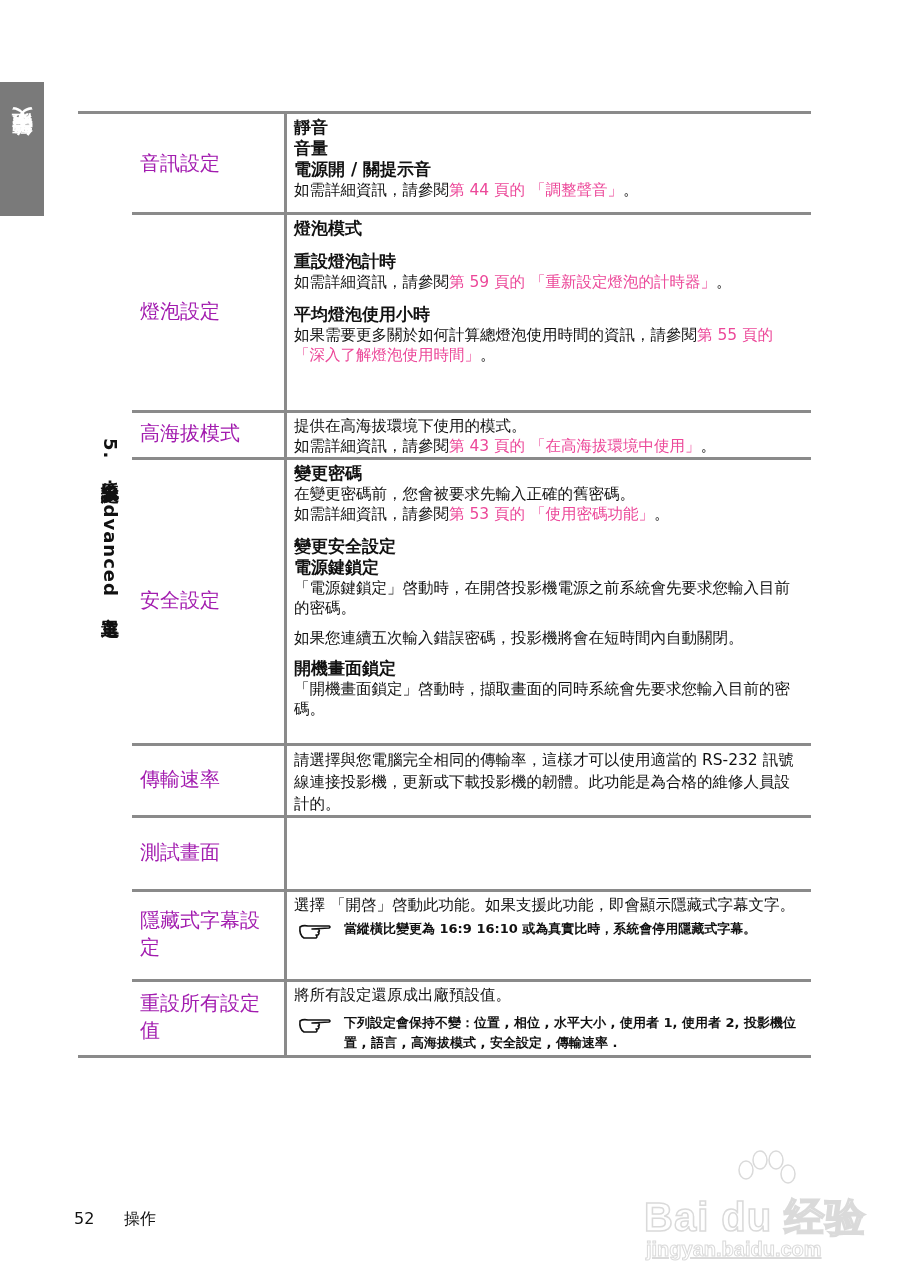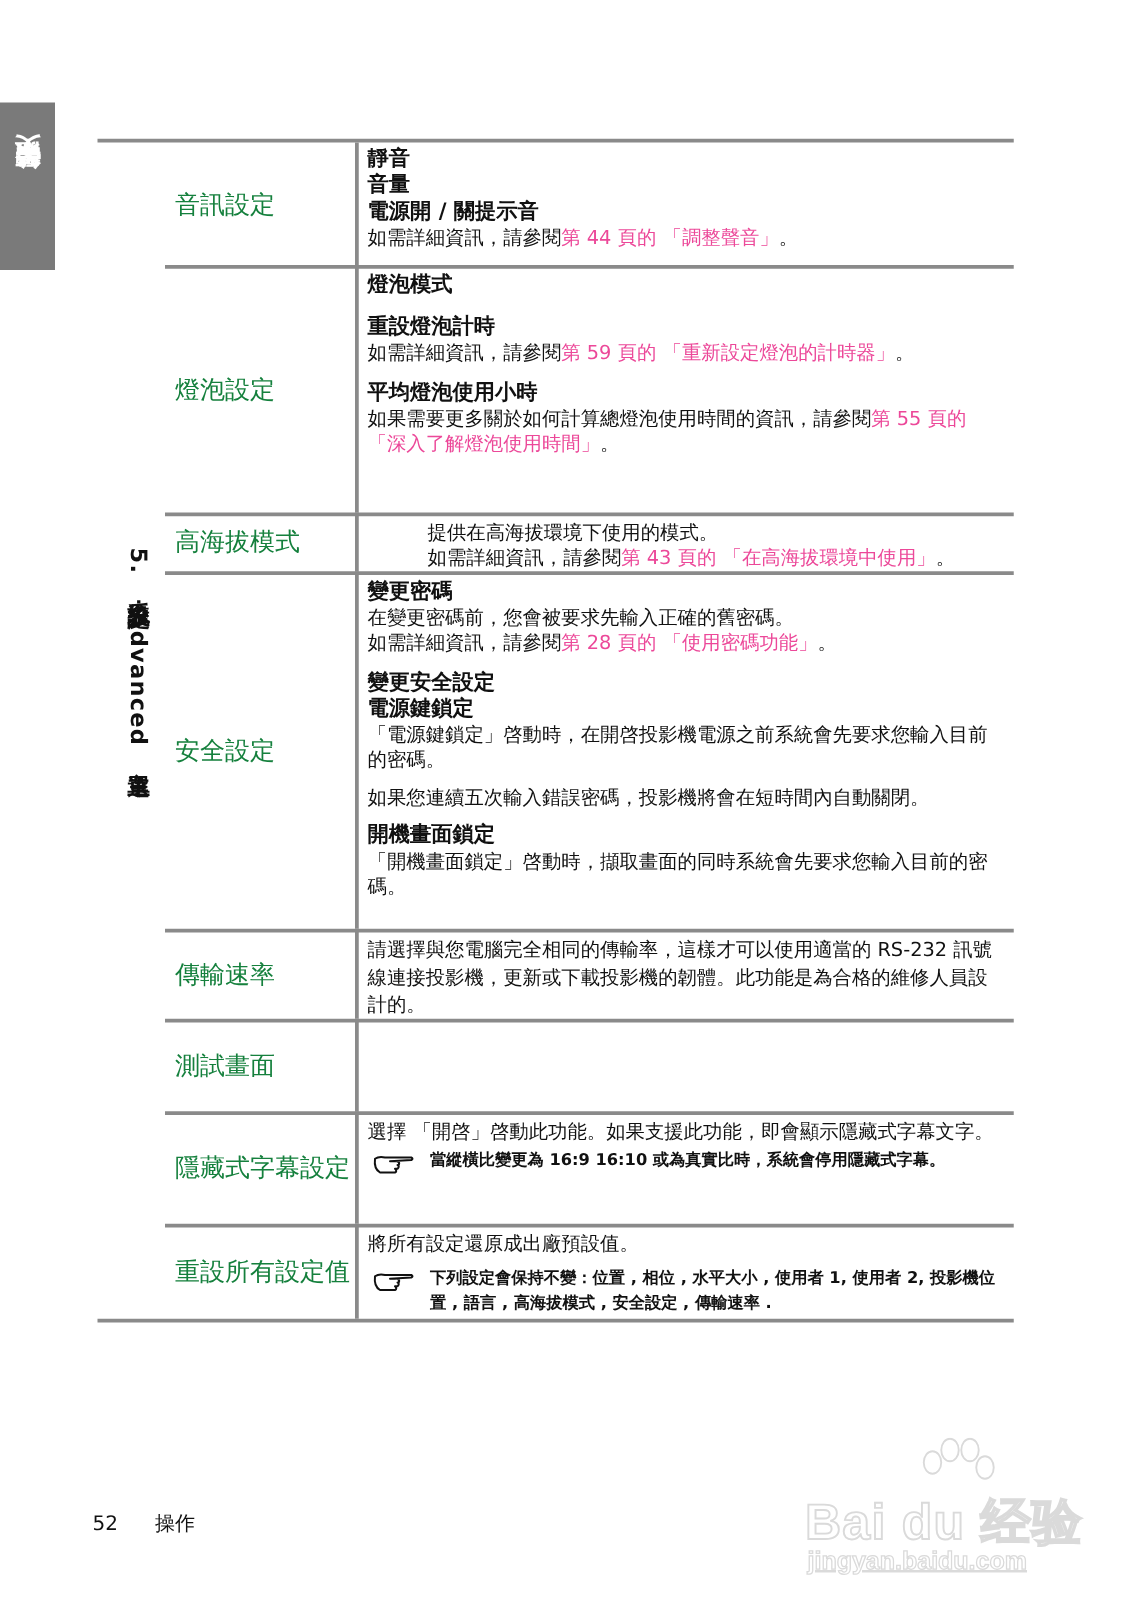--- a/index.html
+++ b/index.html
@@ -32,23 +32,23 @@
     border-bottom: 3px solid #8a8a8a;
   }
   .row {
     display: flex; position: relative;
   }
   .row + .row::before {
     content: ""; position: absolute; left: 54px; right: 0; top: 0;
     border-top: 3px solid #8a8a8a;
   }
   .row .label-col {
-    width: 209px; padding-left: 62px; padding-right: 0;
+    width: 209px; padding-left: 62px; padding-right: 14px;
     display: flex; align-items: center;
-    font-size: 20px; color: #15803d; line-height: 27px;
+    font-size: 20px; color: #a21caf; line-height: 27px;
     border-right: 3px solid #8a8a8a;
   }
   .row .content-col {
     flex: 1; padding: 3px 8px 4px 7px;
     font-size: 15.5px; line-height: 20px; color: #111;
   }
   .row + .row .content-col { padding-top: 6px; }
   .sub-title { font-size: 17px; font-weight: bold; line-height: 21px; }
   .para { margin-bottom: 0; }
   .gap { height: 12px; }
@@ -120,34 +120,34 @@
       <div class="sub-title">燈泡模式</div>
       <div class="gap"></div>
       <div class="sub-title">重設燈泡計時</div>
       <div class="para"><span>如需詳細資訊，請參閱</span><span class="link">第 59 頁的 「重新設定燈泡的計時器」</span><span>。</span></div>
       <div class="gap"></div>
       <div class="sub-title">平均燈泡使用小時</div>
       <div class="para"><span>如果需要更多關於如何計算總燈泡使用時間的資訊，請參閱</span><span class="link">第 55 頁的 「深入了解燈泡使用時間」</span><span>。</span></div>
     </div>
   </div>
 
-  <div class="row" style="height:47px;gap:48px;">
+  <div class="row" style="height:47px;">
     <div class="label-col">高海拔模式</div>
     <div class="content-col">
       <div class="para">提供在高海拔環境下使用的模式。</div>
       <div class="para"><span>如需詳細資訊，請參閱</span><span class="link">第 43 頁的 「在高海拔環境中使用」</span><span>。</span></div>
     </div>
   </div>
 
   <div class="row" style="height:286px;">
     <div class="label-col">安全設定</div>
     <div class="content-col">
       <div class="sub-title">變更密碼</div>
       <div class="para">在變更密碼前，您會被要求先輸入正確的舊密碼。</div>
-      <div class="para"><span>如需詳細資訊，請參閱</span><span class="link">第 28 頁的 「使用密碼功能」</span><span>。</span></div>
+      <div class="para"><span>如需詳細資訊，請參閱</span><span class="link">第 53 頁的 「使用密碼功能」</span><span>。</span></div>
       <div class="gap"></div>
       <div class="sub-title">變更安全設定</div>
       <div class="sub-title">電源鍵鎖定</div>
       <div class="para"><span class="bold">「電源鍵鎖定」</span><span>啓動時，在開啓投影機電源之前系統會先要求您輸入目前的密碼。</span></div>
       <div class="gap-s"></div>
       <div class="para">如果您連續五次輸入錯誤密碼，投影機將會在短時間內自動關閉。</div>
       <div class="gap-s"></div>
       <div class="sub-title">開機畫面鎖定</div>
       <div class="para"><span class="bold">「開機畫面鎖定」</span><span>啓動時，擷取畫面的同時系統會先要求您輸入目前的密碼。</span></div>
     </div>

